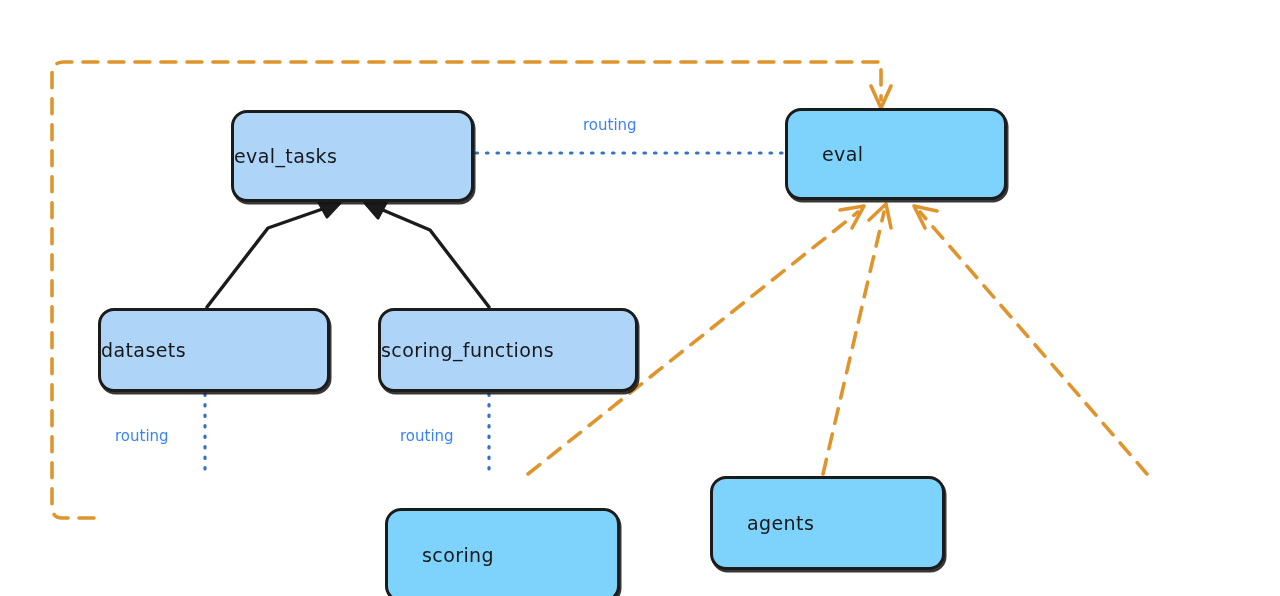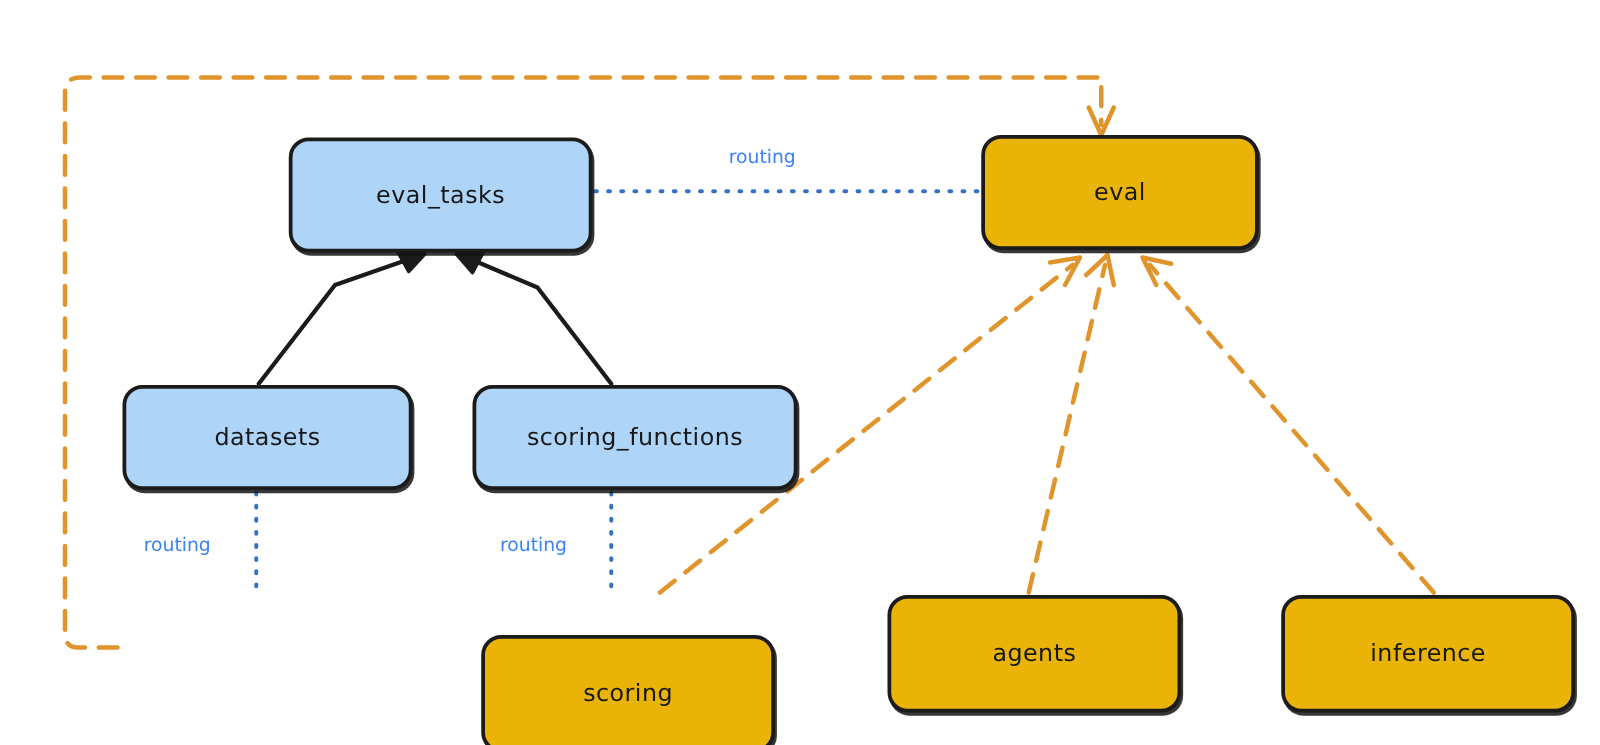--- a/index.html
+++ b/index.html
@@ -24,33 +24,33 @@
     width: 1280px;
     height: 596px;
   }
   .node {
     position: absolute;
     box-sizing: border-box;
     border: 3px solid #1b1b1b;
     border-radius: 16px;
     display: flex;
     align-items: center;
-    justify-content: center;
+    justify-content: flex-start;
     box-shadow: 1.5px 2.5px 0 0 rgba(20,20,20,0.85);
   }
   .node .node-label {
     font-family: "DejaVu Sans", sans-serif;
     font-size: 19px;
     color: #17181a;
     letter-spacing: 0.4px;
     white-space: nowrap;
     pointer-events: none;
   }
   .node.blue  { background: #aed4f8; }
-  .node.green { background: #eab308; }
+  .node.green { background: #7dd3fc; padding-left: 34px; }
 
   .edge-label {
     position: absolute;
     font-family: "DejaVu Sans", sans-serif;
     font-size: 15px;
     color: #3b82f6;
     white-space: nowrap;
     background: #ffffff;
     padding: 0 3px;
   }
@@ -123,23 +123,20 @@
 
 
   <div class="node green" style="left:385px; top:476px; width:235px; height:94px;margin-top:32px;">
     <span class="node-label">scoring</span>
   </div>
 
   <div class="node green" style="left:710px; top:476px; width:235px; height:94px;">
     <span class="node-label">agents</span>
   </div>
 
-  <div class="node green" style="left:1025px; top:476px; width:235px; height:94px;">
-    <span class="node-label">inference</span>
-  </div>
 
   <div class="edge-label" style="left:580px; top:116px;">routing</div>
 
   <div class="edge-label" style="left:112px; top:427px;">routing</div>
 
   <div class="edge-label" style="left:397px; top:427px;">routing</div>
 
 </div>
 
 </body></html>

